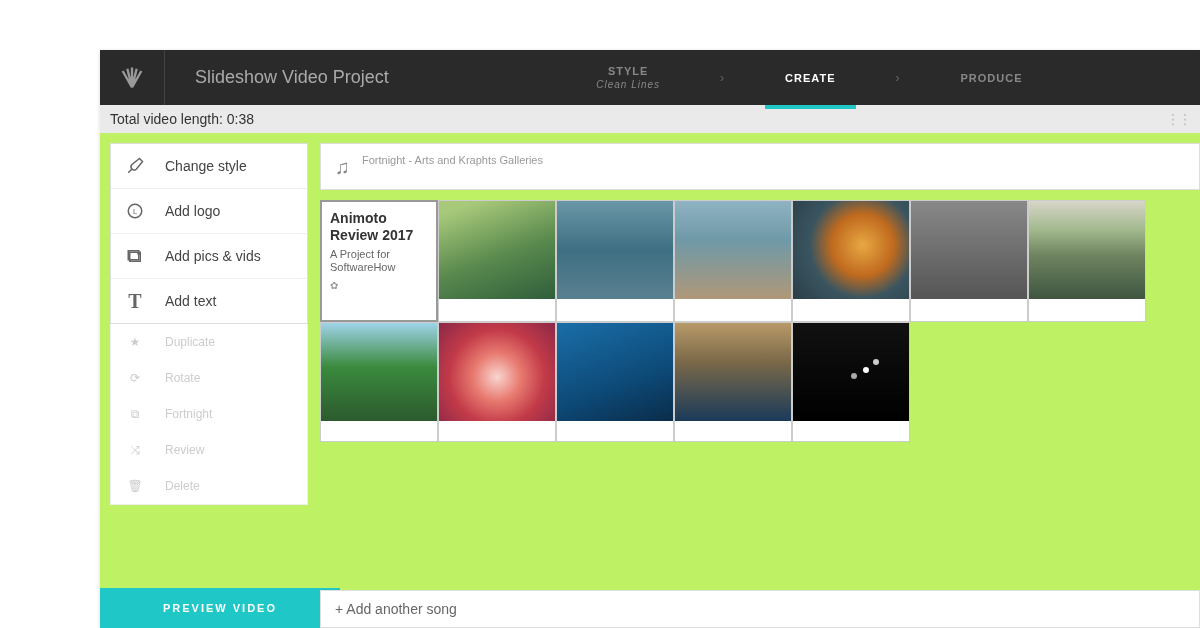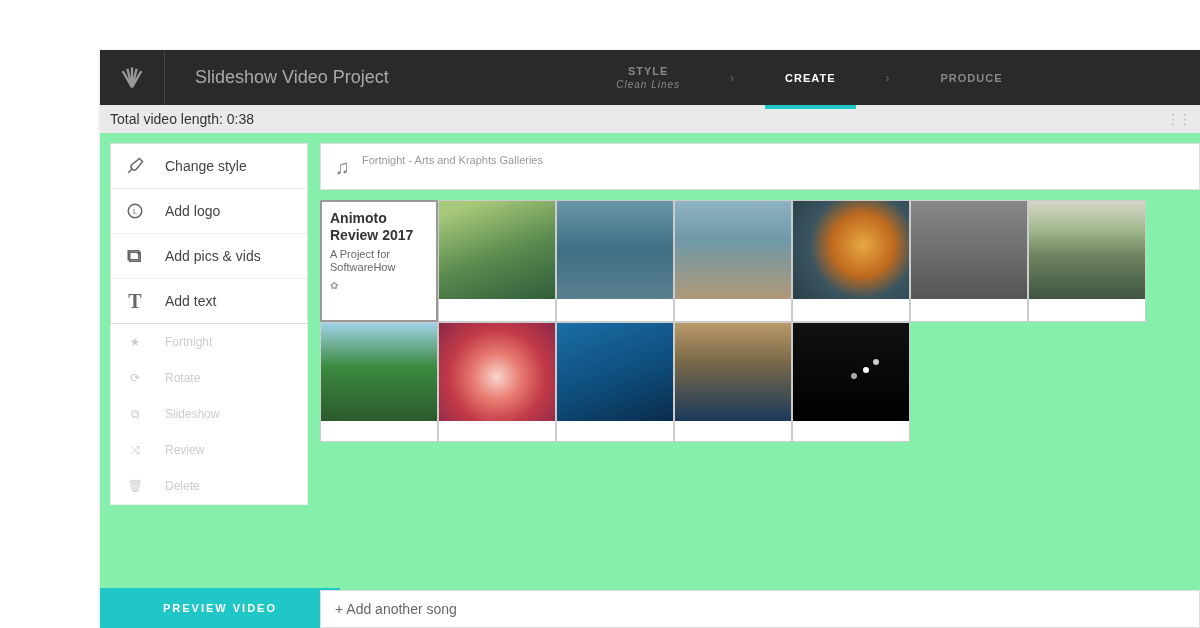--- a/index.html
+++ b/index.html
@@ -1,24 +1,24 @@
 <!DOCTYPE html>
 <html><head>
   <meta charset="utf-8">
   <style>
     * { box-sizing: border-box; margin: 0; padding: 0; }
     body { font-family: Arial, Helvetica, sans-serif; background: #fff; width: 1200px; height: 628px; overflow: hidden; }
-    .app { position: absolute; left: 100px; top: 50px; right: 0; bottom: 0; background: #86efac; box-shadow: 0 1px 4px rgba(0,0,0,0.15); }
+    .app { position: absolute; left: 100px; top: 50px; right: 0; bottom: 0; background: #bef264; box-shadow: 0 1px 4px rgba(0,0,0,0.15); }
     
     
     .header { height: 55px; background: #2a2a2a; display: flex; align-items: center; color: #bbb; }
     .header .logo { width: 65px; height: 55px; display: flex; align-items: center; justify-content: center; border-right: 1px solid #444; }
     .header .logo svg { width: 28px; height: 28px; fill: none; stroke: #999; stroke-width: 2; }
     .header .title { flex: 0 0 auto; padding: 0 30px; font-size: 18px; color: #aaa; font-weight: 300; }
-    .header .steps { flex: 1; display: flex; align-items: center; justify-content: center; gap: 30px; font-size: 11px; letter-spacing: 1px; }
+    .header .steps { flex: 1; display: flex; align-items: center; justify-content: center; gap: 40px; font-size: 11px; letter-spacing: 1px; }
     .step { text-align: center; padding: 0 20px; position: relative; height: 55px; display: flex; flex-direction: column; justify-content: center; cursor: pointer; }
     .step .label { font-weight: bold; color: #888; }
     .step .sub { font-style: italic; color: #888; font-size: 10px; margin-top: 2px; }
     .step.active .label { color: #fff; }
     .step.active::after { content: ''; position: absolute; bottom: -4px; left: 0; right: 0; height: 4px; background: #1fc7c7; }
     .chev { color: #666; font-size: 12px; }
     
     
     .length-bar { height: 28px; background: #eaeaea; display: flex; align-items: center; padding: 12px 10px; font-size: 14px; color: #333; justify-content: space-between; }
     .drag-dots { color: #bbb; font-size: 14px; letter-spacing: -2px; line-height: 1; }
@@ -136,29 +136,29 @@
           <span>Add pics &amp; vids</span>
         </div>
         <div class="tool">
           <span class="icon" style="font-family: 'Times New Roman', serif; font-size: 20px; font-weight: bold;">T</span>
           <span>Add text</span>
         </div>
       </div>
       <div class="sidebar-disabled">
         <div class="tool slim disabled">
           <span class="icon">★</span>
-          <span>Fortnight</span>
+          <span>Duplicate</span>
         </div>
         <div class="tool slim disabled">
           <span class="icon">⟳</span>
           <span>Rotate</span>
         </div>
         <div class="tool slim disabled">
           <span class="icon">⧉</span>
-          <span>Slideshow</span>
+          <span>Fortnight</span>
         </div>
         <div class="tool slim disabled">
           <span class="icon">⤨</span>
           <span>Review</span>
         </div>
         <div class="tool slim disabled">
           <span class="icon">🗑</span>
           <span>Delete</span>
         </div>
       </div>

